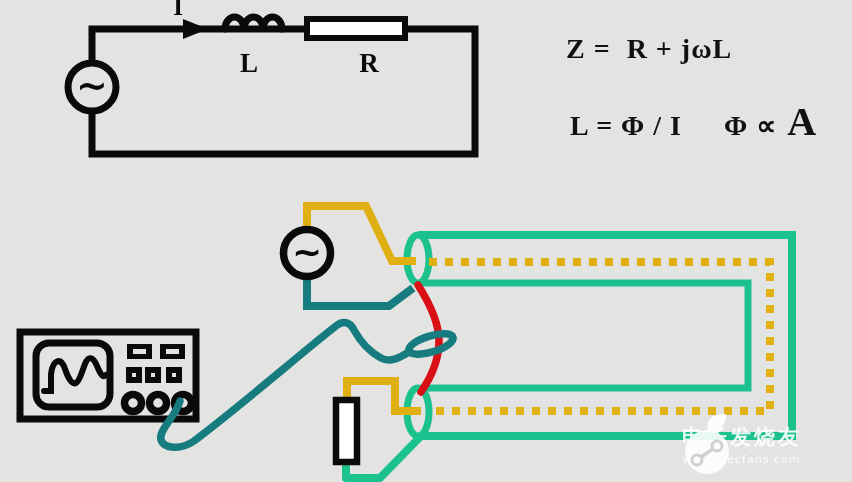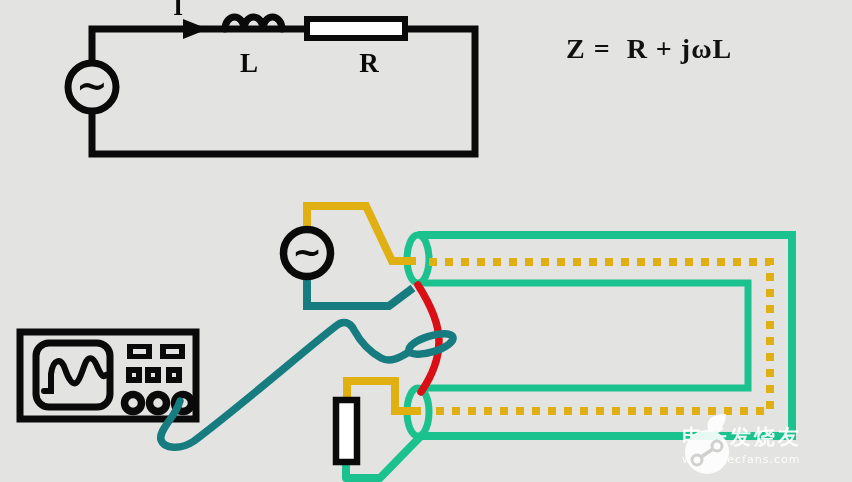--- a/index.html
+++ b/index.html
@@ -81,20 +81,25 @@
       <circle cx="158" cy="403" r="8.5" fill="none" stroke="#0a0a0a" stroke-width="7.5"></circle>
       <circle cx="183" cy="403" r="8.5" fill="none" stroke="#0a0a0a" stroke-width="7.5"></circle>
     </g>
     <path d="M 180 401 C 175 418 158 430 161 440 C 164 449 181 450 194 441 C 248 400 306 349 336 326 C 343 320 350 322 354 330 C 360 341 370 352 381 358 C 390 363 399 358 409 352" fill="none" stroke="#177c80" stroke-width="7.5" stroke-linecap="round"></path>
     <ellipse cx="431" cy="344" rx="23" ry="8" transform="rotate(-17 431 344)" fill="none" stroke="#177c80" stroke-width="7.5"></ellipse>
   </svg>
 
   <div class="formula f1">
     <span>Z =  R + jωL</span>
   </div>
+  <div class="formula f2">
+    <span>L = Φ / I</span>
+    <span class="gap">Φ ∝</span>
+    <span class="big-a">A</span>
+  </div>
 
   <div class="watermark">
     <svg class="wm-logo" width="52" height="62" viewBox="0 0 52 62">
       <path d="M 27 18 C 22 6 30 0 44 0 C 44 11 38 17 29 19 Z" fill="#ffffff"></path>
       <circle cx="25" cy="38" r="22" fill="#ffffff"></circle>
       <circle cx="15" cy="46" r="5" fill="#ffffff" stroke="#cfcfcd" stroke-width="3"></circle>
       <circle cx="35" cy="32" r="5" fill="#ffffff" stroke="#cfcfcd" stroke-width="3"></circle>
       <line x1="19" y1="43" x2="31" y2="35" stroke="#cfcfcd" stroke-width="3.5"></line>
     </svg>
     <div class="wm-text">

